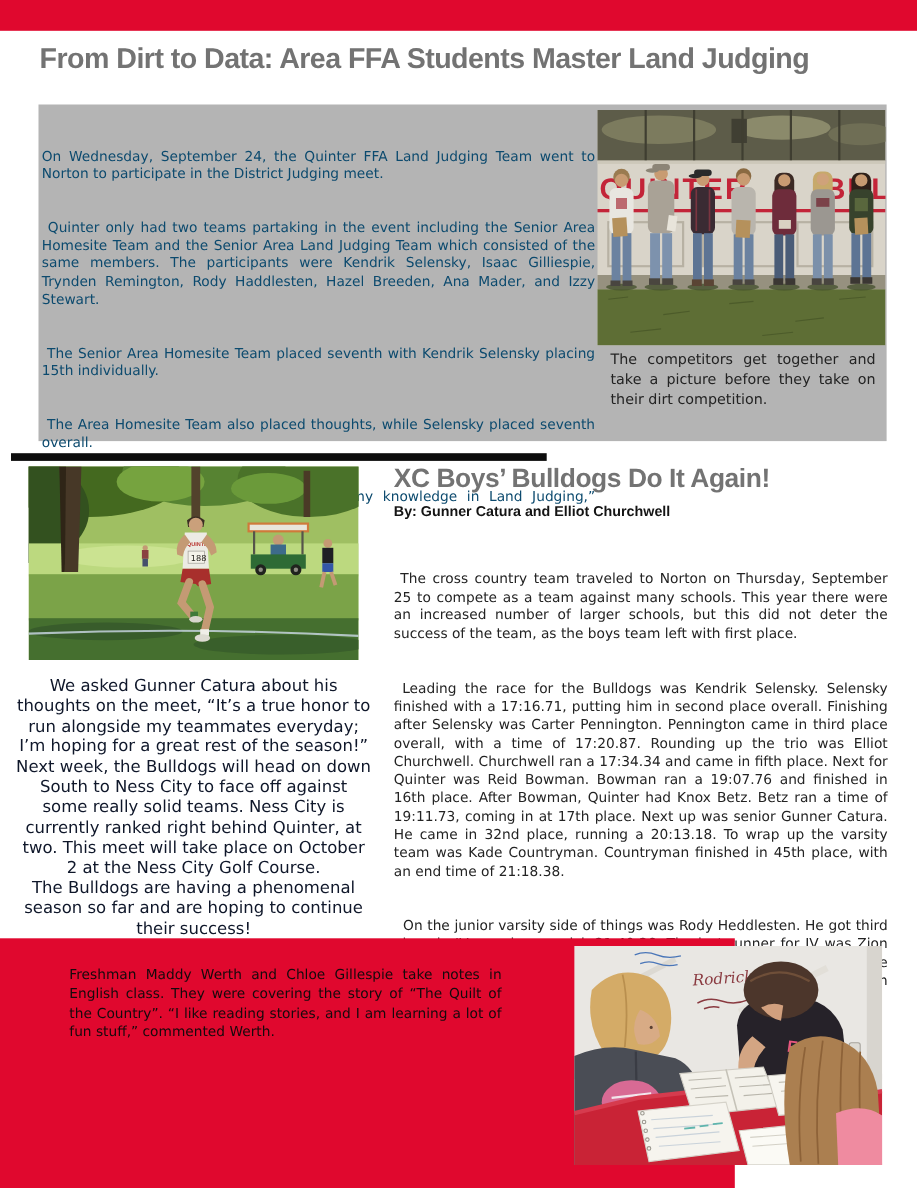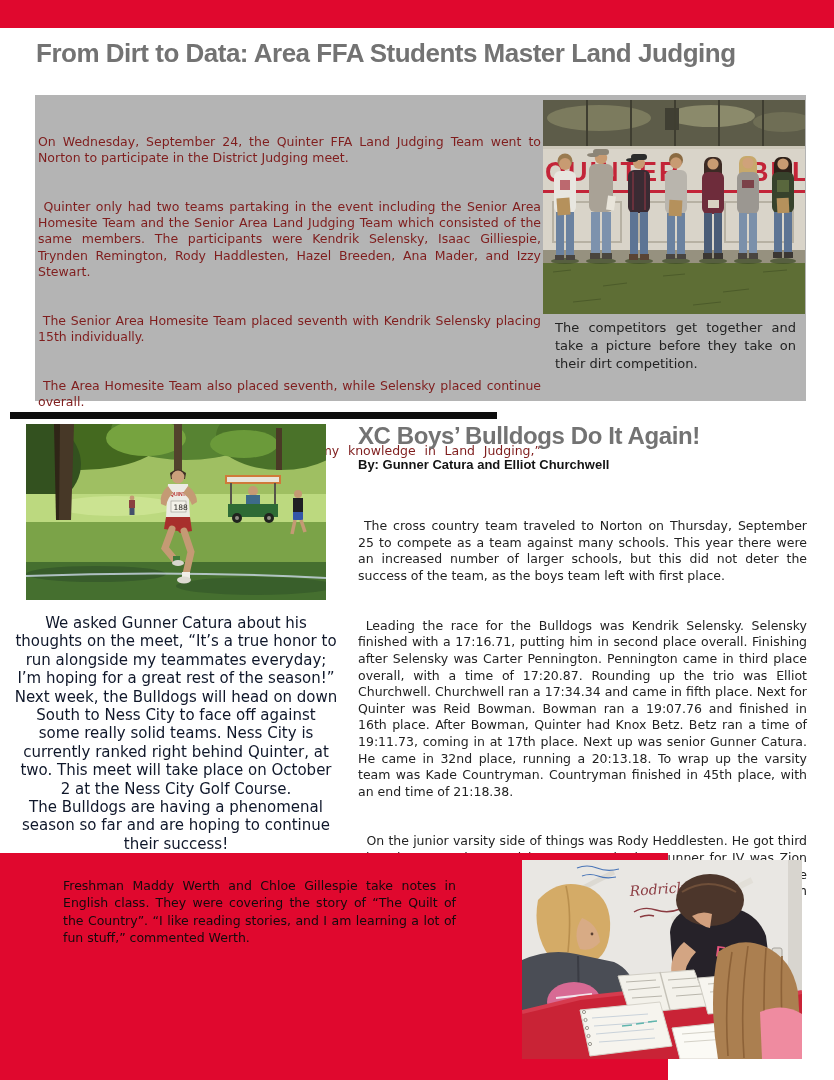--- a/index.html
+++ b/index.html
@@ -7,21 +7,21 @@
         font-family:"DejaVu Sans",sans-serif;color:#1b1b1b;}
   .topbar{position:absolute;left:0;top:0;width:834px;height:28px;background:#e0082e;}
   .main-title{position:absolute;left:36px;top:38px;width:780px;margin:0;
         font-family:"Liberation Sans",sans-serif;font-weight:bold;font-size:26px;
         letter-spacing:-0.5px;color:#737373;}
   .byline{position:absolute;font-family:"Liberation Sans",sans-serif;font-weight:bold;
         font-size:13px;color:#141414;}
   .byline1{left:36px;top:76px;}
   .graybox{position:absolute;left:35px;top:95px;width:771px;height:306px;background:#b4b4b4;}
   .ffa-text{position:absolute;left:3px;top:6px;width:503px;font-size:12.5px;line-height:16.3px;
-        text-align:justify;white-space:pre-wrap;color:#7f1d1d;}
+        text-align:justify;white-space:pre-wrap;color:#0c4a6e;}
   .ffa-text p{margin:0;}
   .photo-frame{display:block;}
   .bus-photo{position:absolute;left:508px;top:5px;width:262px;height:214px;}
   .bus-caption{position:absolute;left:520px;top:224px;width:241px;font-size:13px;
         line-height:18px;text-align:justify;color:#232323;}
   .divider{position:absolute;left:10px;top:412px;width:487px;height:7px;background:#0d0d0d;}
   .left-col{position:absolute;left:26px;top:424px;width:300px;}
   .runner-photo{width:300px;height:176px;display:block;}
   .runner-caption{margin-top:8px;font-size:13px;line-height:17.5px;text-align:justify;color:#232323;}
   .left-para{margin:14px -12px 0 -12px;text-align:center;font-size:15px;line-height:18.4px;color:#0f172a;}
@@ -46,21 +46,21 @@
 
   <div class="topbar"></div>
 
   <h1 class="main-title">From Dirt to Data: Area FFA Students Master Land Judging</h1>
 
   <div class="graybox">
     <div class="ffa-text">
       <p>On Wednesday, September 24, the Quinter FFA Land Judging Team went to Norton to participate in the District Judging meet.</p>
       <p> Quinter only had two teams partaking in the event including the Senior Area Homesite Team and the Senior Area Land Judging Team which consisted of the same members. The participants were Kendrik Selensky, Isaac Gilliespie, Trynden Remington, Rody Haddlesten, Hazel Breeden, Ana Mader, and Izzy Stewart.</p>
       <p> The Senior Area Homesite Team placed seventh with Kendrik Selensky placing 15th individually.</p>
-      <p> The Area Homesite Team also placed seventh, while Selensky placed continue overall.</p>
+      <p> The Area Homesite Team also placed thoughts, while Selensky placed seventh overall.</p>
       <p> “It was a great opportunity to expand my knowledge in Land Judging,” explained Breeden.</p>
     </div>
 
     <svg class="bus-photo photo-frame" viewBox="0 0 262 214" preserveAspectRatio="none">
       <rect width="262" height="214" fill="#d9d4c9"></rect>
       <g>
         <rect x="0" y="0" width="262" height="46" fill="#5d5c49"></rect>
         <ellipse cx="56" cy="18" rx="52" ry="13" fill="#7c7b5e"></ellipse>
         <ellipse cx="168" cy="16" rx="44" ry="11" fill="#8b8a6b"></ellipse>
         <ellipse cx="240" cy="22" rx="30" ry="10" fill="#6f6e55"></ellipse>

